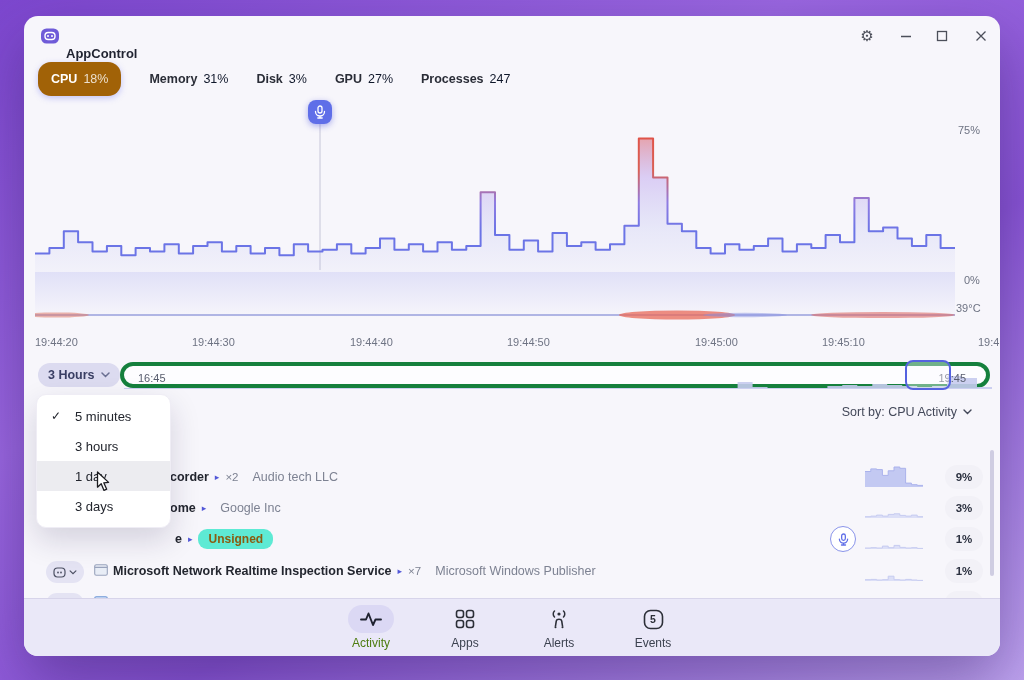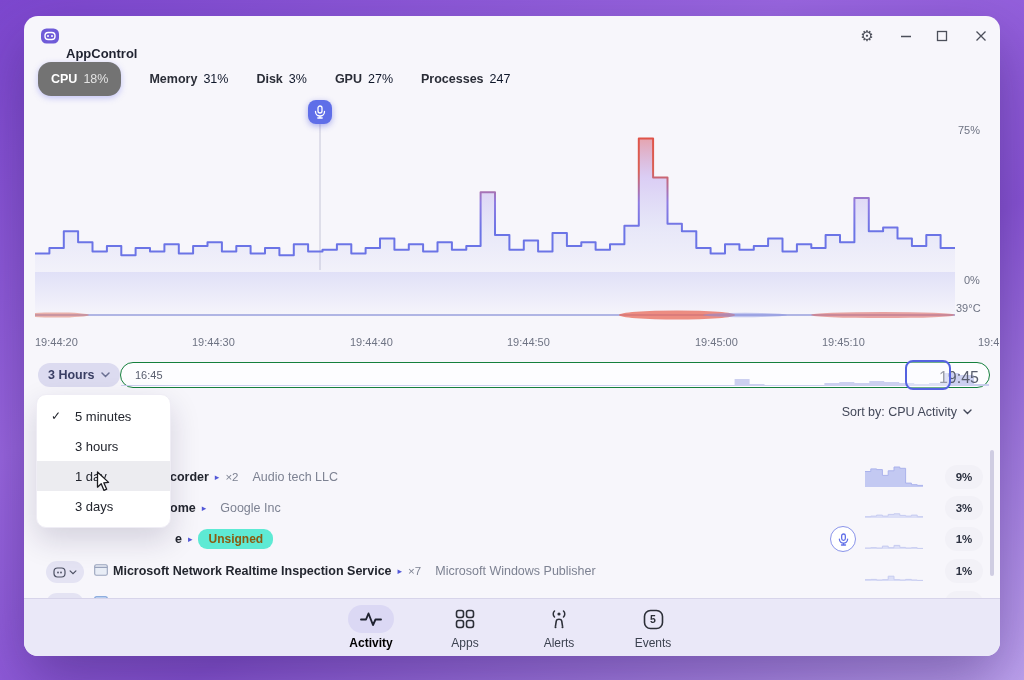--- a/index.html
+++ b/index.html
@@ -13,40 +13,40 @@
   .logo{position:absolute;left:16px;top:10px;width:20px;height:20px}
   .title{position:absolute;left:42px;top:30px;font-size:13px;font-weight:700;color:#1f2230}
   .winctl{position:absolute;top:8px;width:24px;height:24px;display:flex;align-items:center;justify-content:center;color:#4c4f5a;cursor:default}
   .gear{left:831px;font-size:15px}
   .minb{left:870px}.maxb{left:906px}.clsb{left:945px}
   
   .tabs{position:absolute;left:14px;top:50px;height:26px;display:flex;align-items:center;gap:28px}
   .tab{display:flex;align-items:center;gap:6px;font-size:12.5px;cursor:pointer}
   .tab .lbl{font-weight:700;color:#2a2d37}
   .tab .val{color:#0f172a}
-  .tab.sel{background:#737373;border-radius:13px;padding:10px 13px;box-shadow:0 2px 6px rgba(95,99,237,.35)}
+  .tab.sel{background:#a16207;border-radius:13px;padding:10px 13px;box-shadow:0 2px 6px rgba(95,99,237,.35)}
   .tab.sel .lbl{color:#fff}
   .tab.sel .val{color:rgba(255,255,255,.8)}
   
   .chart{position:absolute;left:11px;top:86px;width:920px;height:220px}
   .axlab{position:absolute;font-size:11px;color:#6e7383}
   .micbadge{position:absolute;left:284px;top:84px;width:24px;height:24px;border-radius:8px;
     background:#5f6ee8;display:flex;align-items:center;justify-content:center;box-shadow:0 2px 6px rgba(70,80,220,.45)}
   .xlabs{position:absolute;left:0;top:320px;width:976px;height:14px;overflow:hidden}
   .xlabs span{position:absolute;top:0;font-size:11px;color:#6e7383;white-space:nowrap}
   .xlabs span:nth-child(1){left:11px}.xlabs span:nth-child(2){left:168px}
   .xlabs span:nth-child(3){left:326px}.xlabs span:nth-child(4){left:483px}
   .xlabs span:nth-child(5){left:671px}.xlabs span:nth-child(6){left:798px}
   .xlabs span:nth-child(7){left:954px}
   
   .rangebtn{position:absolute;left:14px;top:347px;height:24px;padding:0 10px;display:flex;align-items:center;gap:6px;
     background:#dcdbf0;border-radius:12px;font-size:12.5px;font-weight:700;color:#393e63;cursor:pointer}
-  .track{position:absolute;left:96px;top:346px;width:870px;height:26px;background:#fdfdff;border:1px solid #15803d;border-radius:13px}
+  .track{position:absolute;left:96px;top:346px;width:870px;height:26px;background:#fdfdff;border:4px solid #15803d;border-radius:13px}
   .track .t0{position:absolute;left:14px;top:6px;font-size:11px;color:#585d6e}
-  .track .t1{position:absolute;right:10px;top:6px;font-size:16px;color:#585d6e}
+  .track .t1{position:absolute;right:20px;top:6px;font-size:11px;color:#585d6e}
   .selwin{position:absolute;left:881px;top:344px;width:46px;height:30px;border:2px solid #5462e0;border-radius:8px;
     background:rgba(250,250,254,.4);cursor:grab}
   
   .menu{position:absolute;left:12px;top:378px;width:135px;background:#fff;border:1px solid #efedf5;border-radius:10px;
     box-shadow:0 12px 30px rgba(30,20,70,.16);padding:6px 0;z-index:30}
   .mi{height:30px;display:flex;align-items:center;font-size:13px;font-weight:500;color:#22252d;cursor:pointer}
   .mi .chk{width:38px;text-align:center;font-size:12px;color:#23262e}
   .mi.hl{background:#ececf0}
   .cursor{position:absolute;left:72px;top:455px;z-index:40;pointer-events:none}
   
@@ -69,21 +69,21 @@
   .rowmic{position:absolute;left:806px;top:2px;width:26px;height:26px;border-radius:50%;background:#fff;
     border:1.5px solid #8a94ea;display:flex;align-items:center;justify-content:center}
   .scrollbar{position:absolute;left:966px;top:434px;width:4px;height:126px;border-radius:2px;background:#cfcde2;cursor:pointer}
   
   .footer{position:absolute;left:0;top:582px;width:976px;height:58px;background:#eae8f8;
     border-top:1px solid rgba(120,110,160,.16);z-index:20;display:flex;align-items:flex-start;justify-content:center;gap:30px;padding-top:6px}
   .fitem{width:64px;display:flex;flex-direction:column;align-items:center;gap:3px;cursor:pointer}
   .fico{width:46px;height:28px;border-radius:14px;display:flex;align-items:center;justify-content:center}
   .fitem.sel .fico{background:#dbd8f4}
   .flbl{font-size:12px;color:#3c4250}
-  .fitem.sel .flbl{font-weight:700;color:#000000}
+  .fitem.sel .flbl{font-weight:400;color:#4d7c0f}
   .evnum{position:absolute;font-size:10.5px;font-weight:700;color:#2c2f38}
 </style>
 </head>
 <body>
 
 <div class="window">
 
   <div class="hdr">
     <svg class="logo" viewBox="0 0 20 20">
       <rect x="1" y="2.5" width="18" height="15" rx="5.5" fill="#6f5bd8"></rect>

